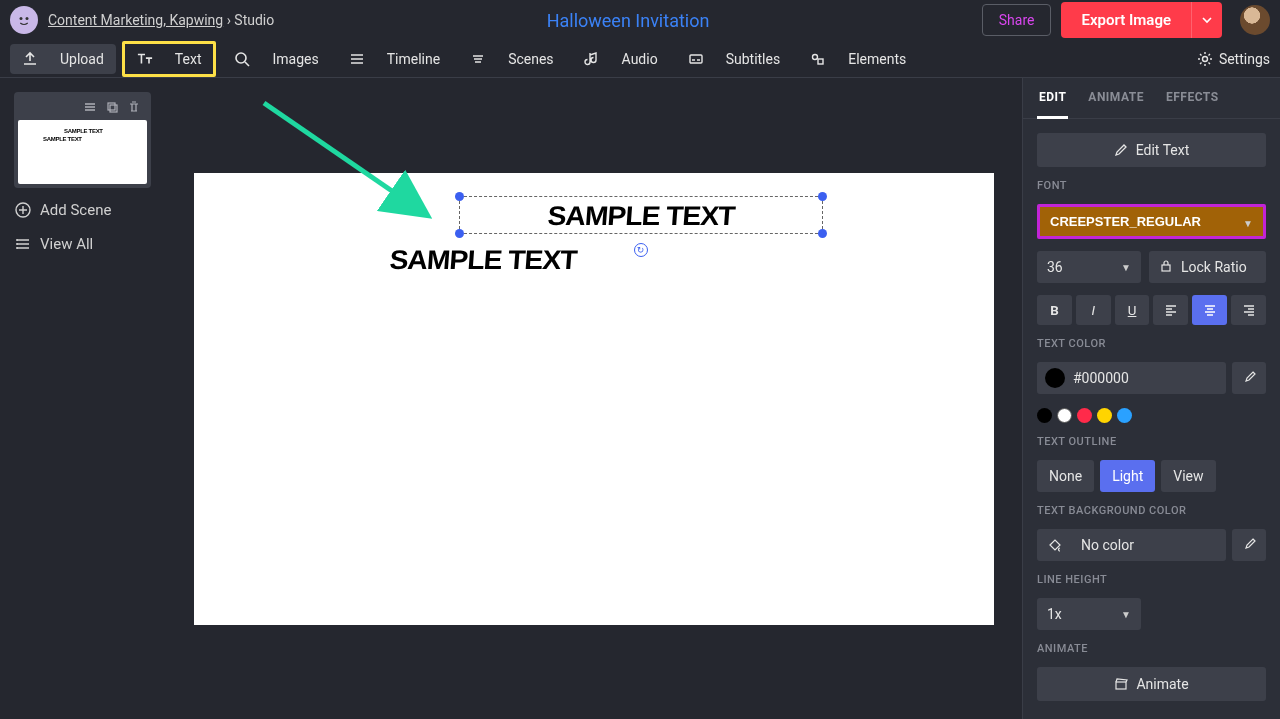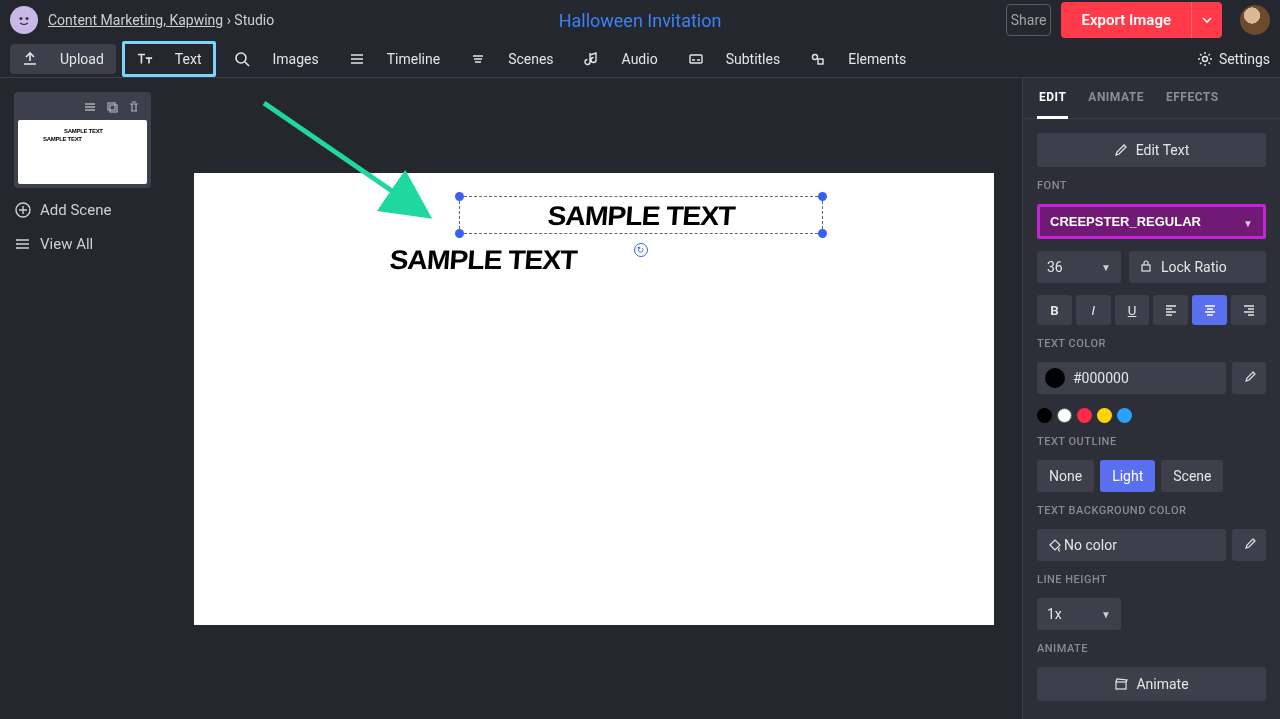--- a/index.html
+++ b/index.html
@@ -5,30 +5,30 @@
 * { margin: 0; padding: 0; box-sizing: border-box; font-family: -apple-system, BlinkMacSystemFont, 'Segoe UI', Roboto, sans-serif; }
 body { background: #25272f; color: #e5e5e5; width: 1280px; height: 719px; overflow: hidden; }
 
 
 .top-header { height: 40px; display: flex; align-items: center; padding: 0 10px; background: #25272f; }
 .logo-circle { width: 28px; height: 28px; border-radius: 50%; background: #c9b8e8; display: flex; align-items: center; justify-content: center; margin-right: 10px; font-size: 16px; }
 .breadcrumb { font-size: 14px; color: #d0d0d0; flex-shrink: 0; }
 .breadcrumb a { text-decoration: underline; color: #d0d0d0; }
 .project-title { flex: 1; text-align: center; font-size: 18px; color: #3b82f6; }
 .header-right { display: flex; align-items: center; gap: 10px; }
-.share-btn { background: transparent; border: 1px solid #5a5d66; color: #a3a3a3; padding: 7px 4px; border-radius: 4px; font-size: 14px; cursor: pointer; }
+.share-btn { background: transparent; border: 1px solid #5a5d66; color: #d946ef; padding: 7px 16px; border-radius: 4px; font-size: 14px; cursor: pointer; }
 .export-btn { background: #ff3b4a; border: none; color: #fff; padding: 9px 20px; border-radius: 4px 0 0 4px; font-size: 15px; font-weight: 600; cursor: pointer; }
 .export-caret { background: #ff3b4a; border: none; border-left: 1px solid rgba(255,255,255,0.2); color: #fff; padding: 9px 10px; border-radius: 0 4px 4px 0; cursor: pointer; font-size: 12px; }
 .avatar { width: 30px; height: 30px; border-radius: 50%; background: #8a7050; margin-left: 8px; background-image: radial-gradient(circle at 40% 35%, #d9b896 30%, #6b4a2e 31%); }
 
 
 .toolbar { height: 38px; display: flex; align-items: center; padding: 0 10px; background: #25272f; border-bottom: 1px solid #3a3d47; gap: 6px; }
 .tool-btn { display: flex; align-items: center; gap: 22px; padding: 7px 12px; border-radius: 4px; font-size: 14px; color: #e5e5e5; cursor: pointer; }
 .upload-btn { background: #3d404a; }
-.tool-btn.highlighted { border: 3px solid #7dd3fc; border-radius: 2px; }
+.tool-btn.highlighted { border: 3px solid #fde047; border-radius: 2px; }
 .tool-icon { width: 16px; height: 16px; display: inline-flex; align-items: center; justify-content: center; }
 .toolbar-spacer { flex: 1; }
 .settings-btn { display: flex; align-items: center; gap: 6px; color: #e5e5e5; font-size: 14px; cursor: pointer; }
 
 
 .main { display: flex; height: calc(719px - 78px); }
 
 
 .left-sidebar { width: 165px; padding: 14px; display: flex; flex-direction: column; gap: 10px; }
 .thumb-wrap { background: #3d404a; border-radius: 4px; padding: 4px; }
@@ -54,38 +54,38 @@
 .arrow-svg { position: absolute; left: 60px; top: -80px; pointer-events: none; }
 
 
 .right-panel { width: 258px; background: #2c2f38; border-left: 1px solid #3a3d47; overflow-y: auto; padding-bottom: 20px; }
 .tabs { display: flex; padding: 0 14px; gap: 18px; border-bottom: 1px solid #3a3d47; }
 .tab { padding: 12px 2px; font-size: 12px; font-weight: 700; letter-spacing: 0.5px; color: #8a8d96; cursor: pointer; }
 .tab.active { color: #fff; border-bottom: 3px solid #fff; margin-bottom: -1px; }
 .panel-body { padding: 14px 14px 0; display: flex; flex-direction: column; gap: 12px; }
 .full-btn { background: #3d404a; border: none; color: #e5e5e5; padding: 9px; border-radius: 3px; font-size: 14px; cursor: pointer; display: flex; align-items: center; justify-content: center; gap: 8px; }
 .sect-label { font-size: 11px; color: #888b95; letter-spacing: 0.5px; font-weight: 500; }
-.font-select { background: #701a75; border: 3px solid #c224d6; border-radius: 2px; padding: 7px 10px; display: flex; align-items: flex-end; justify-content: space-between; cursor: pointer; }
+.font-select { background: #a16207; border: 3px solid #c224d6; border-radius: 2px; padding: 7px 10px; display: flex; align-items: flex-end; justify-content: space-between; cursor: pointer; }
 .font-name { font-family: Impact, sans-serif; font-size: 13px; color: #fff; letter-spacing: 0px; font-weight: 900; }
 .row { display: flex; gap: 8px; }
-.size-select { background: #3d404a; border-radius: 3px; padding: 8px 10px; display: flex; align-items: center; justify-content: space-between; width: 84px; cursor: pointer; font-size: 14px; }
+.size-select { background: #3d404a; border-radius: 3px; padding: 8px 10px; display: flex; align-items: center; justify-content: space-between; width: 104px; cursor: pointer; font-size: 14px; }
 .lock-btn { background: #3d404a; border-radius: 3px; padding: 8px 10px; display: flex; align-items: flex-start; gap: 8px; flex: 1; cursor: pointer; font-size: 14px; }
 .fmt-row { display: flex; gap: 4px; }
 .fmt-btn { flex: 1; background: #3d404a; border: none; color: #e5e5e5; height: 30px; border-radius: 3px; cursor: pointer; display: flex; align-items: center; justify-content: center; }
 .fmt-btn.active { background: #5a6fef; }
 .color-row { display: flex; gap: 6px; border-radius: 11px; }
 .color-input { background: #3d404a; border-radius: 3px; padding: 6px 8px; display: flex; align-items: center; gap: 8px; flex: 1; font-size: 14px; }
 .swatch-lg { width: 20px; height: 20px; border-radius: 50%; background: #000; }
 .dropper-btn { background: #3d404a; width: 34px; border-radius: 3px; display: flex; align-items: center; justify-content: center; cursor: pointer; }
 .swatches { display: flex; gap: 5px; padding-top: 2px; }
 .sw { width: 15px; height: 15px; border-radius: 50%; cursor: pointer; }
 .seg-row { display: flex; gap: 6px; }
 .seg-btn { background: #3d404a; border: none; color: #e5e5e5; padding: 8px 12px; border-radius: 3px; cursor: pointer; font-size: 14px; }
 .seg-btn.active { background: #5a6fef; color: #fff; }
-.nocolor-btn { background: #3d404a; border-radius: 3px; padding: 8px 10px; display: flex; align-items: center; gap: 1px; flex: 1; cursor: pointer; font-size: 14px; }
+.nocolor-btn { background: #3d404a; border-radius: 3px; padding: 8px 10px; display: flex; align-items: center; gap: 18px; flex: 1; cursor: pointer; font-size: 14px; }
 .caret { font-size: 10px; color: #ccc; }
 svg { display: block; }
 </style>
 </head>
 <body>
 
 <div class="top-header">
   <div class="logo-circle">
     <svg width="18" height="18" viewBox="0 0 24 24">
         <circle cx="8" cy="10" r="2" fill="#333"></circle>
@@ -342,21 +342,21 @@
         <div class="sw" style="background:#fff;border:1px solid #555"></div>
         <div class="sw" style="background:#ff2a4a"></div>
         <div class="sw" style="background:#ffd400"></div>
         <div class="sw" style="background:#2aa1ff"></div>
       </div>
 
       <div class="sect-label">TEXT OUTLINE</div>
       <div class="seg-row">
         <button class="seg-btn">None</button>
         <button class="seg-btn active">Light</button>
-        <button class="seg-btn">Scene</button>
+        <button class="seg-btn">View</button>
       </div>
 
       <div class="sect-label">TEXT BACKGROUND COLOR</div>
       <div class="color-row">
         <div class="nocolor-btn">
           <svg width="16" height="16" viewBox="0 0 16 16">
               <path d="M3 8 L8 3 L13 8 L8 13 Z M13 11 A1.5 1.5 0 1 0 13 14" stroke="#e5e5e5" fill="none" stroke-width="1.2"></path>
             </svg>
           <span>No color</span>
         </div>

